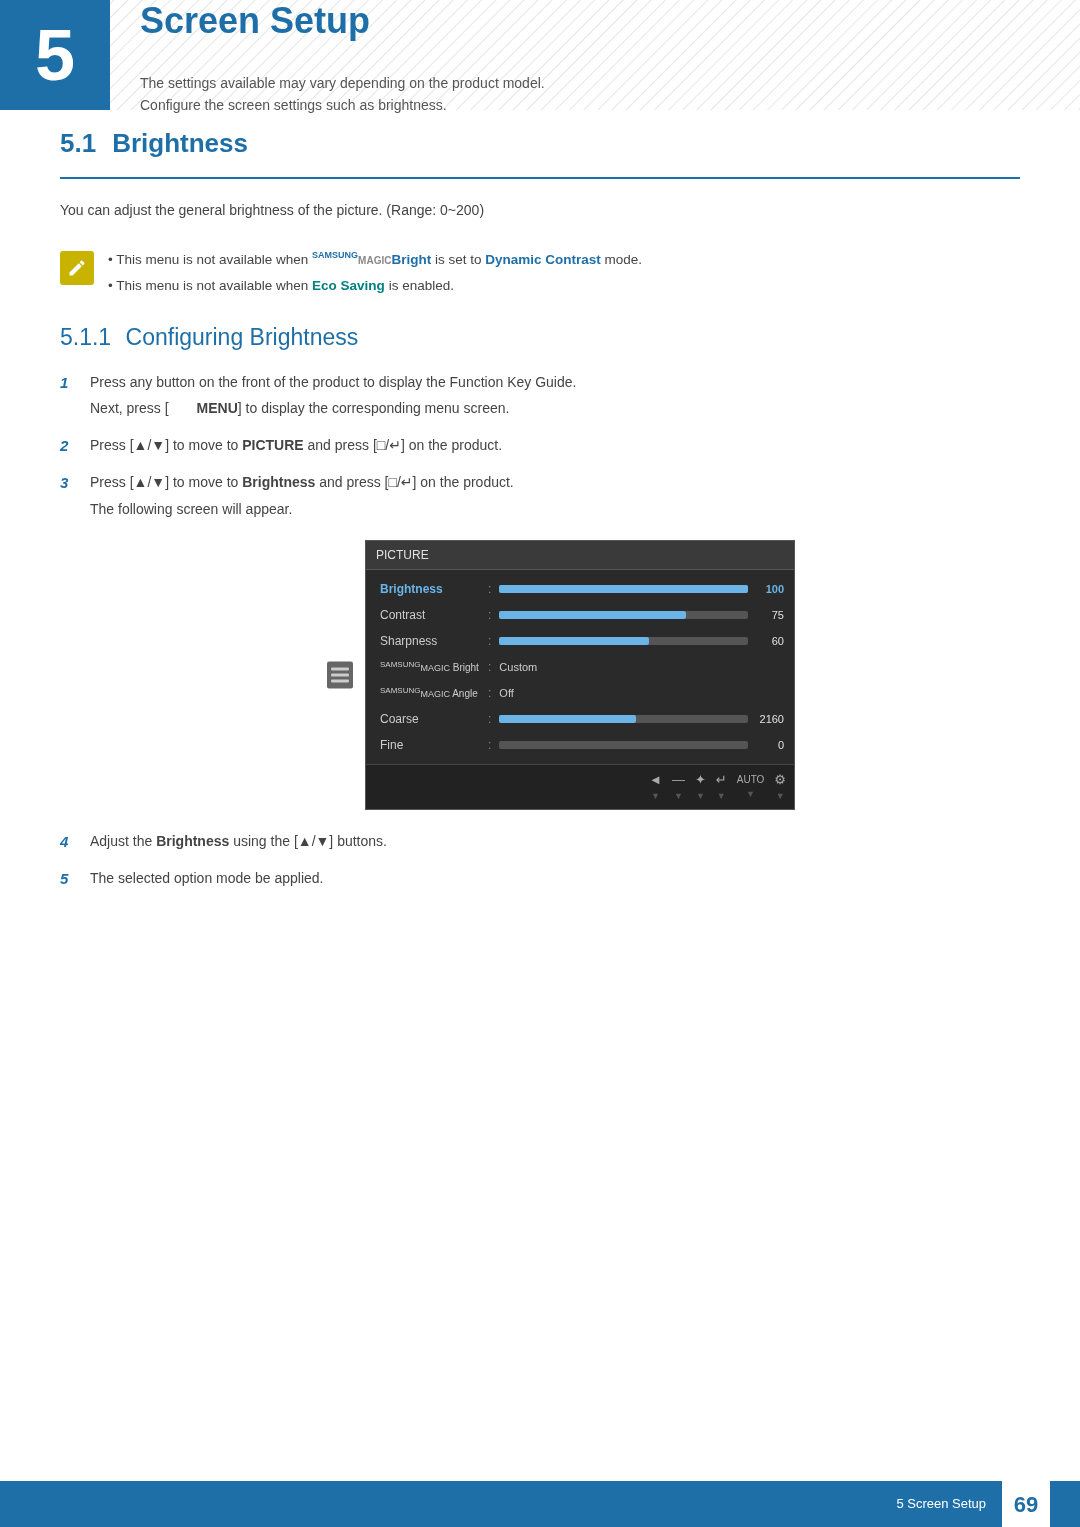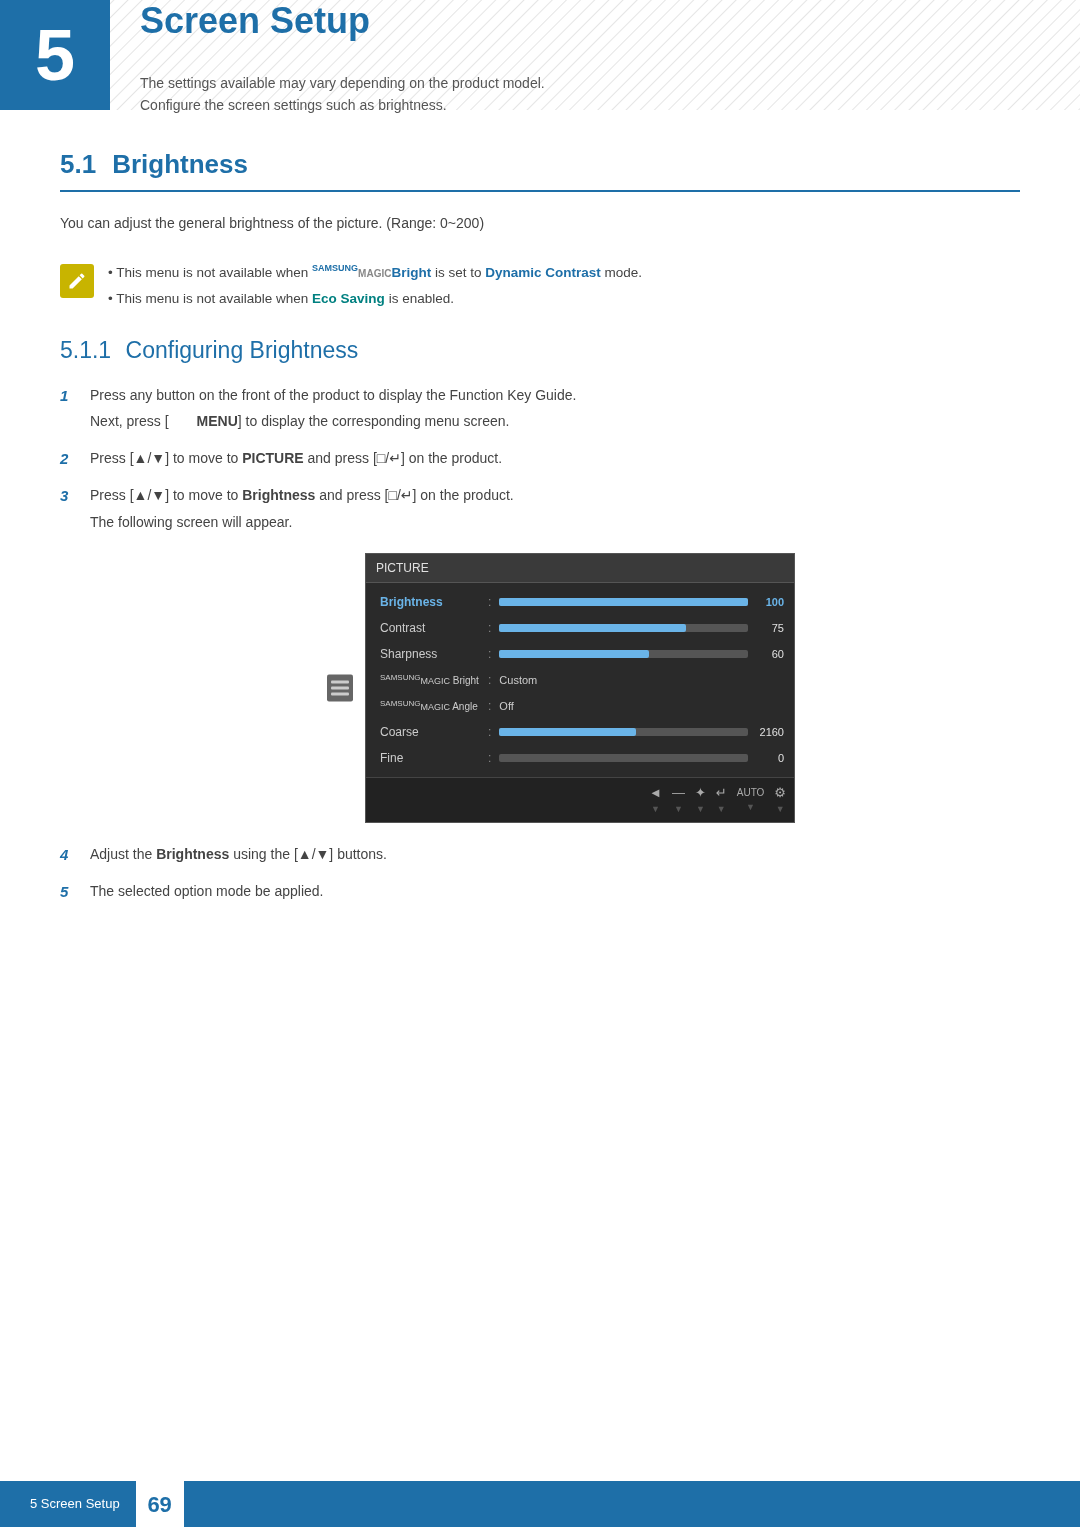--- a/index.html
+++ b/index.html
@@ -45,23 +45,23 @@
     }
 
     .main-content {
       padding: 0 60px 80px 60px;
     }
 
     
     .section-heading {
       display: flex;
       align-items: center;
-      margin-top: 35px;
+      margin-top: 14px;
       margin-bottom: 20px;
-      padding-bottom: 6px;
+      padding-bottom: 14px;
       border-bottom: 2px solid #1e6fa8;
     }
     .section-number {
       font-size: 26px;
       font-weight: bold;
       color: #1e6fa8;
       margin-right: 16px;
     }
     .section-title {
       font-size: 26px;
@@ -260,20 +260,21 @@
     
     .footer {
       position: absolute;
       bottom: 0;
       left: 0;
       right: 0;
       height: 46px;
       background: #1e6fa8;
       display: flex;
       align-items: center;
+      justify-content: flex-end;
       padding: 0 30px;
       gap: 16px;
     }
     .footer-text {
       color: white;
       font-size: 13px;
     }
     .footer-number {
       background: white;
       color: #1e6fa8;

